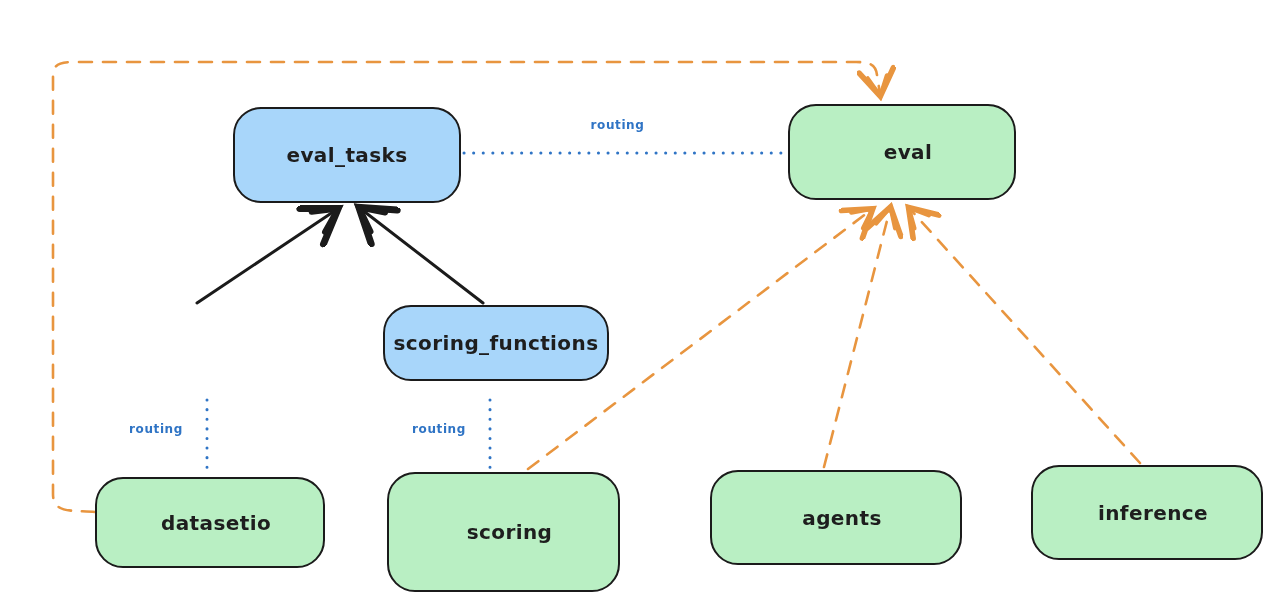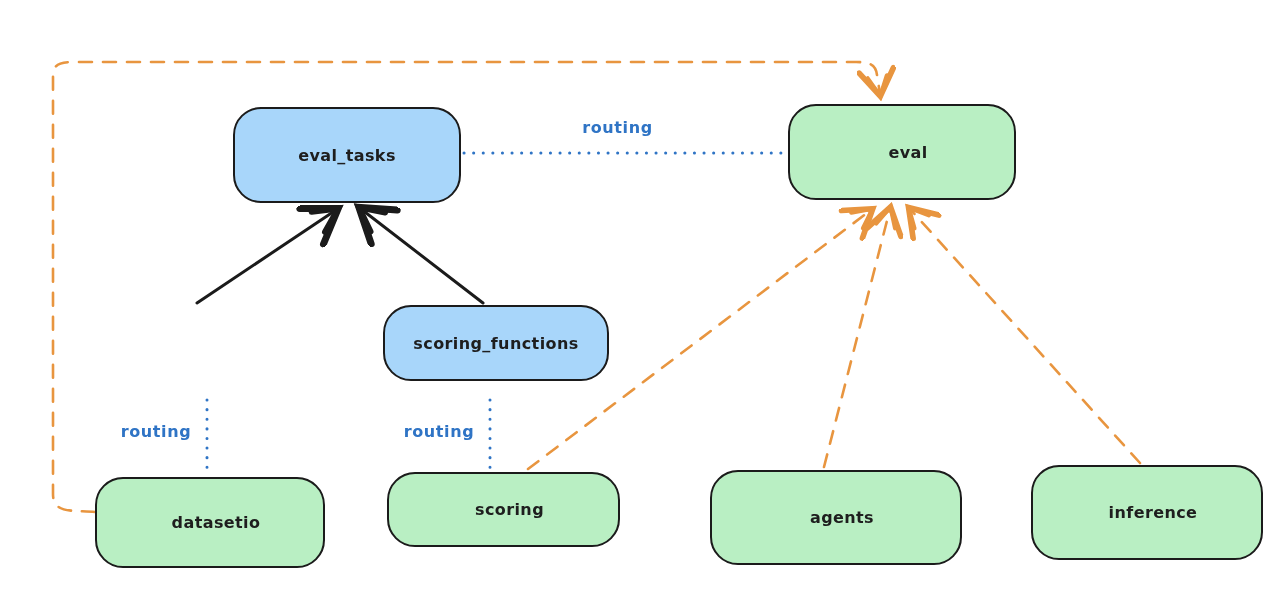--- a/index.html
+++ b/index.html
@@ -10,28 +10,28 @@
     font-family:"DejaVu Sans", sans-serif;
     overflow:hidden;
   }
   .edges-layer{position:absolute;left:0;top:0;width:1280px;height:596px;}
   .node{
     position:absolute;
     box-sizing:border-box;
     border:2.5px solid #1b1b1b;
     border-radius:28px;
     display:flex;align-items:center;justify-content:center;
-    font-size:16px;font-weight:600;color:#1e1e1e;
+    font-size:20px;font-weight:600;color:#1e1e1e;
     letter-spacing:0.4px;
   }
   .node.blue{background:#a8d6fa;}
   .node.green{background:#b9efc3;padding-left:12px;}
   .edge-label{
     position:absolute;
-    font-size:16px;font-weight:600;color:#2f74c5;
+    font-size:12px;font-weight:600;color:#2f74c5;
     letter-spacing:0.6px;
     text-align:center;
     white-space:nowrap;
   }
 </style>
 </head>
 <body>
 
 <div class="canvas">
 
@@ -70,21 +70,21 @@
 
 
   <div class="node blue" style="left:383px;top:305px;width:226px;height:76px;">
     <span>scoring_functions</span>
   </div>
 
   <div class="node green" style="left:95px;top:477px;width:230px;height:91px;">
     <span>datasetio</span>
   </div>
 
-  <div class="node green" style="left:387px;top:472px;width:233px;height:75px;">
+  <div class="node green" style="left:387px;top:472px;width:233px;height:120px;">
     <span>scoring</span>
   </div>
 
   <div class="node green" style="left:710px;top:470px;width:252px;height:95px;">
     <span>agents</span>
   </div>
 
   <div class="node green" style="left:1031px;top:465px;width:232px;height:95px;">
     <span>inference</span>
   </div>

